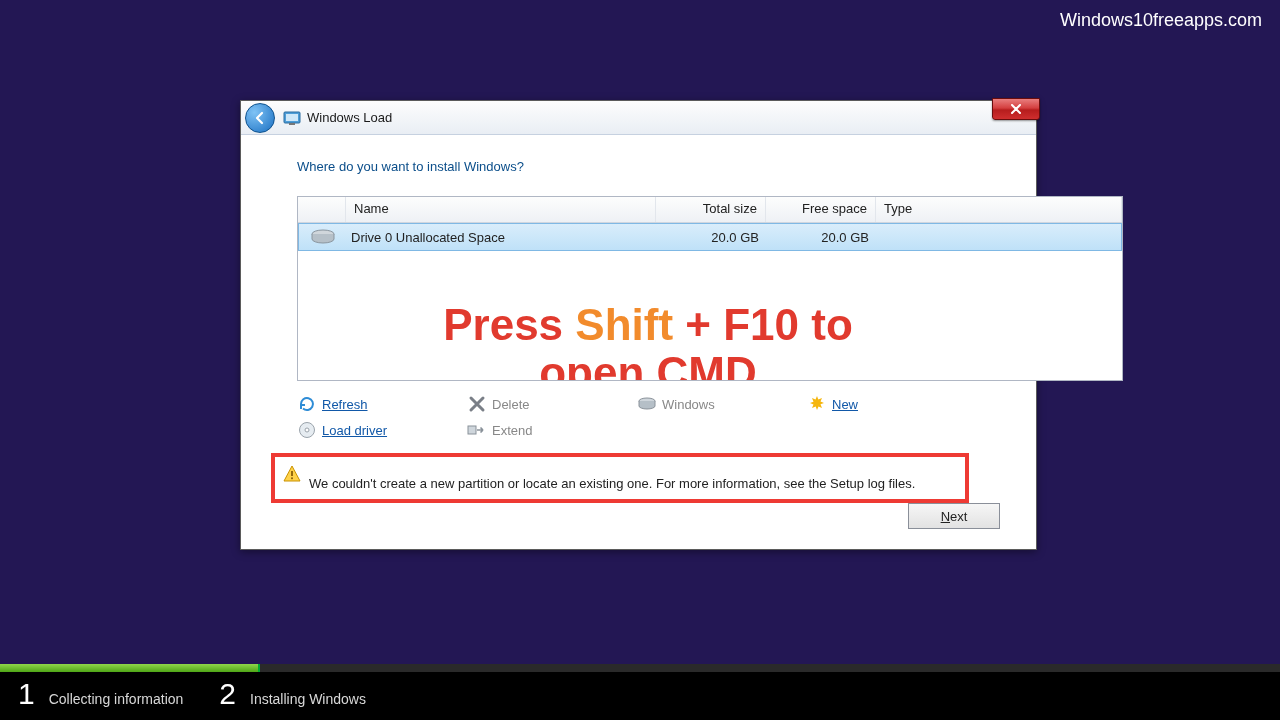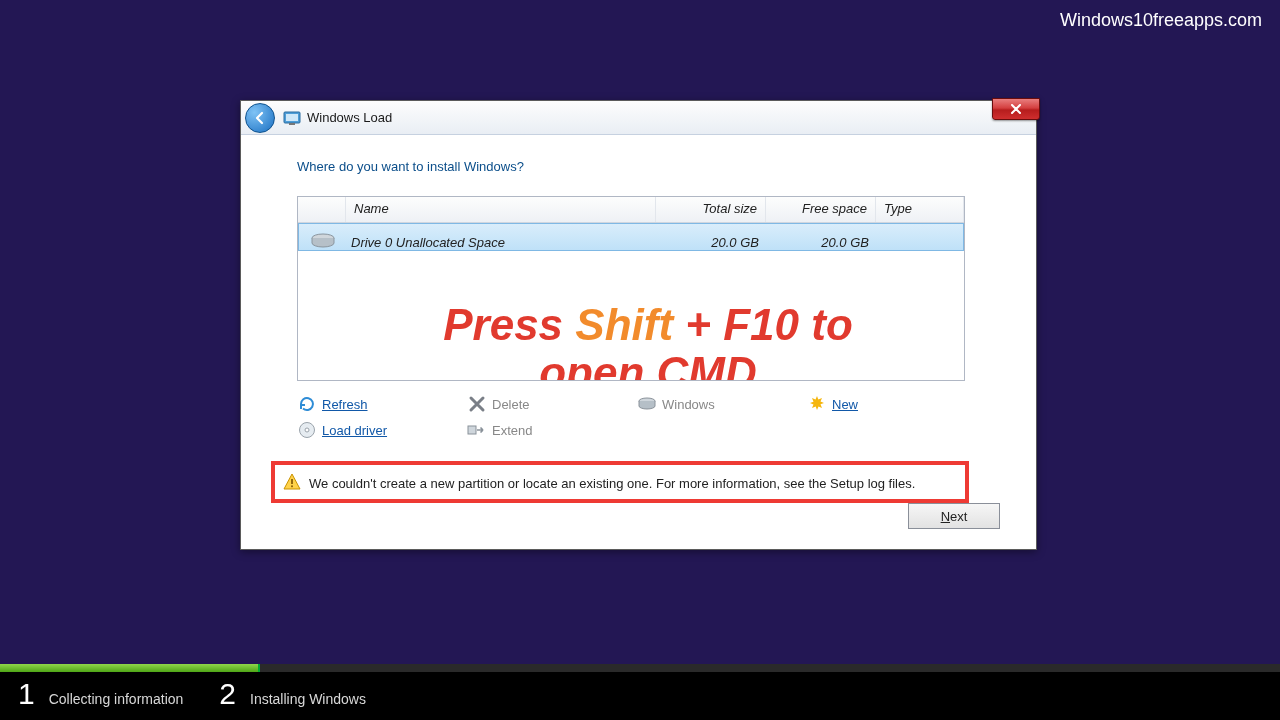--- a/index.html
+++ b/index.html
@@ -28,35 +28,35 @@
     position: absolute; right: -4px; top: -3px; width: 48px; height: 22px;
     background: linear-gradient(to bottom, #e97e7e 0%, #d43f3f 45%, #b61d1d 55%, #cf2e2e 100%);
     border: 1px solid #6a0d0d; border-radius: 0 0 3px 3px;
     display: flex; align-items: center; justify-content: center; cursor: pointer;
     box-shadow: 0 1px 2px rgba(0,0,0,0.4);
   }
   .close-btn svg { width: 12px; height: 10px; }
   .content { padding: 24px 56px 10px 56px; position: relative; height: calc(100% - 34px); }
   .heading { color: #0b4e8a; font-size: 13px; font-weight: 400; margin-bottom: 22px; }
   .disk-table {
-    border: 1px solid #b0b7c4; width: 668px; height: 185px; background: #fff;
-    position: relative; overflow: hidden; font-style: italic;
+    border: 1px solid #b0b7c4; width: 826px; height: 185px; background: #fff;
+    position: relative; overflow: hidden;
   }
   .table-header {
     display: flex; background: linear-gradient(to bottom,#fdfdfd,#eef1f5);
     border-bottom: 1px solid #d0d6df; height: 26px; font-size: 13px; color: #222;
   }
   .th { padding: 4px 8px; border-right: 1px solid #e2e6ec; }
   .th-icon { width: 48px; }
   .th-name { width: 310px; }
   .th-total { width: 110px; text-align: right; }
   .th-free { width: 110px; text-align: right; }
   .th-type { flex: 1; }
   .table-row {
-    display: flex; align-items: flex-end; height: 28px;
+    display: flex; align-items: center; height: 28px;
     background: linear-gradient(to bottom, #d9edfb, #bfe1f8);
     border: 1px solid #7fb8e4; font-size: 13px; color: #222;
   }
   .td-icon { width: 48px; display:flex; justify-content:center; }
   .td-name { width: 310px; padding-left: 4px; }
   .td-total { width: 110px; text-align: right; padding-right: 8px;}
   .td-free { width: 110px; text-align: right; padding-right: 8px;}
   .td-type { flex: 1; }
   .overlay-text {
     position: absolute; left: 110px; top: 60px; width: 480px; text-align: center;
@@ -67,21 +67,21 @@
   .ov-part1 { color: #e13a2e; }
   .ov-part2 { color: #f28b2c; }
   .ov-part3 { color: #e13a2e; }
   .actions { display: flex; flex-wrap: wrap; width: 686px; margin-top: 10px; font-size: 13px; }
   .action { display: flex; align-items: center; width: 170px; height: 26px; color: #444; }
   .action a { color: #1158a8; text-decoration: underline; cursor: pointer; }
   .action.disabled { color: #888; }
   .action-icon { width: 20px; height: 20px; margin-right: 5px; display:flex; align-items:center; justify-content:center; }
   .warning-box {
     position: absolute; left: 30px; bottom: 46px; width: 698px;
-    border: 4px solid #ee3a34; padding: 10px 10px 6px 34px;
+    border: 4px solid #ee3a34; padding: 18px 10px 6px 34px;
     font-size: 13px; color: #222; line-height: 1.35;
   }
   .warning-box .warn-icon { position: absolute; left: 8px; top: 8px; width: 18px; height: 18px; }
   .next-btn {
     position: absolute; right: 36px; bottom: 20px; width: 92px; height: 26px;
     background: linear-gradient(to bottom,#f6f6f6,#e2e2e2);
     border: 1px solid #8a8f99; font-size: 13px; color: #222;
     display: flex; align-items: center; justify-content: center; cursor: pointer;
   }
   .next-btn u { text-decoration: underline; }

